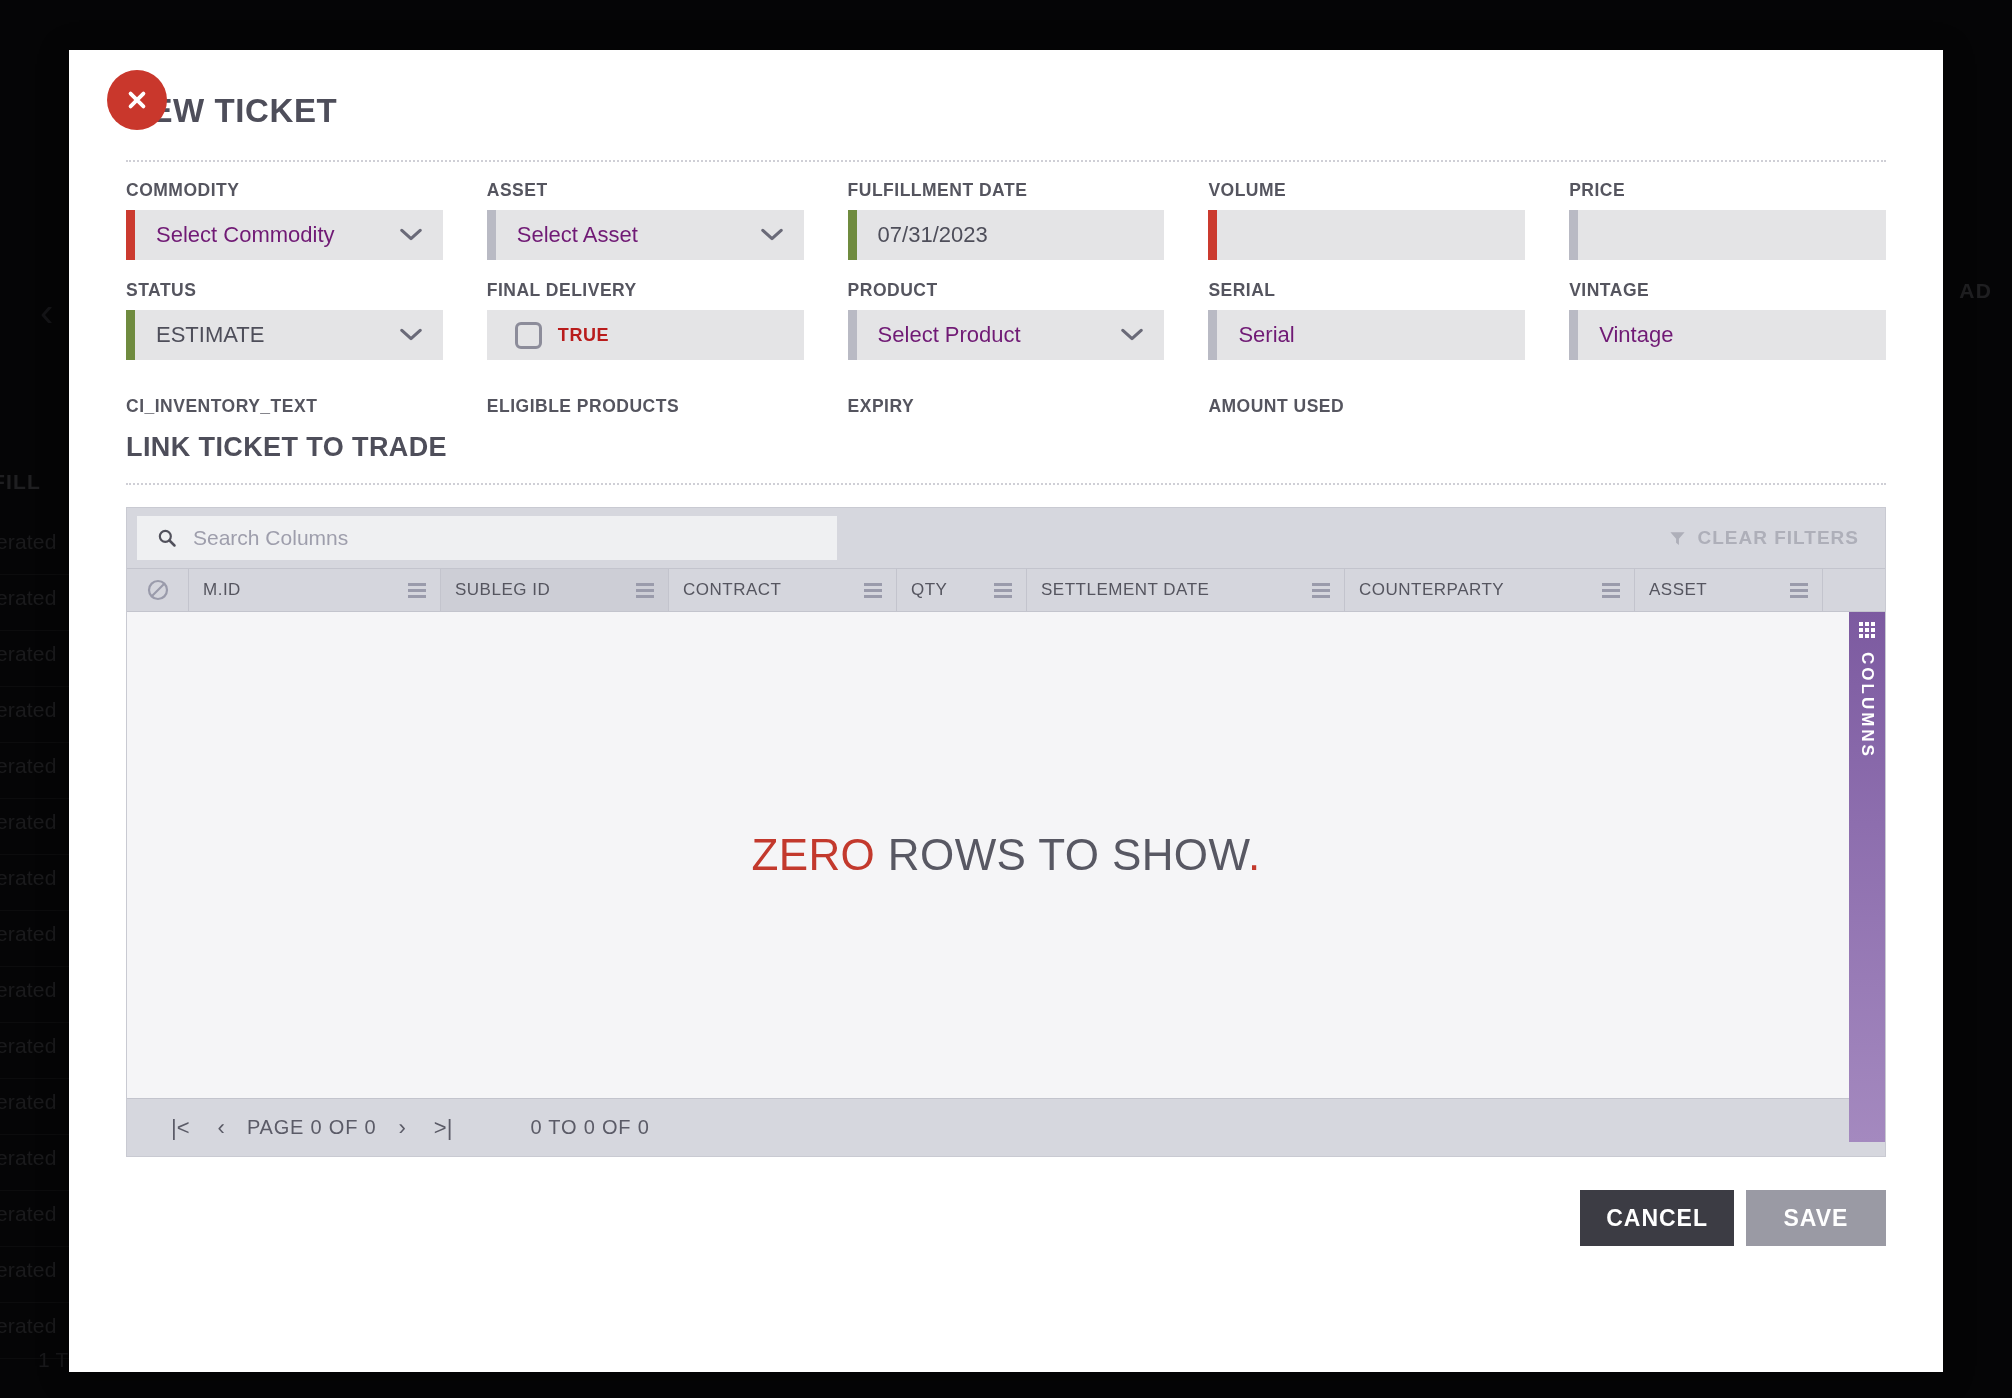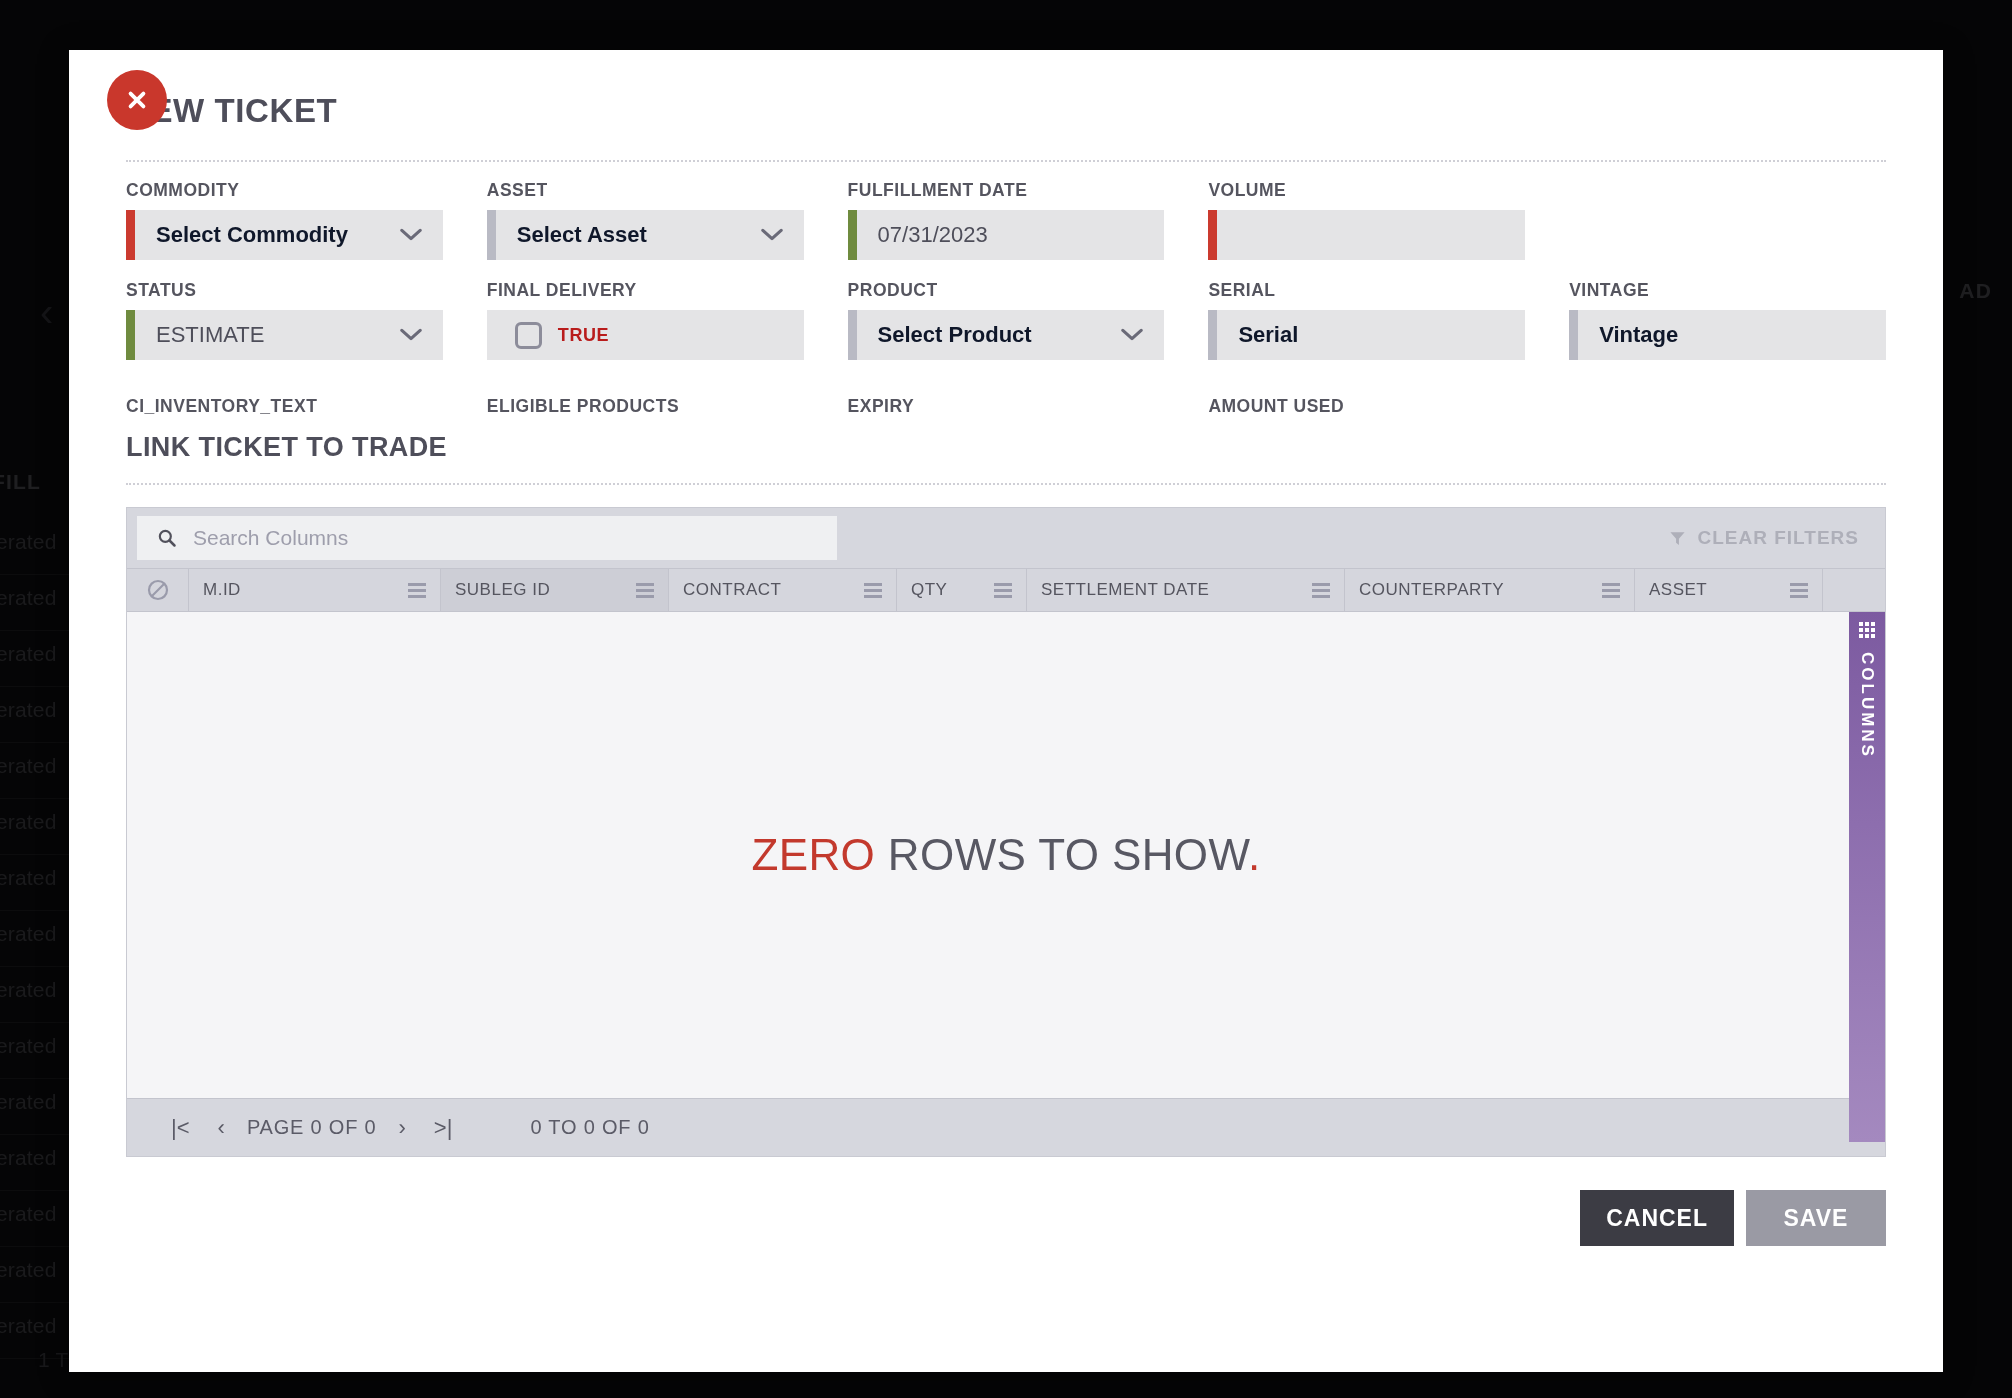--- a/index.html
+++ b/index.html
@@ -129,21 +129,21 @@
   .accent.none   { background: transparent; width: 0; flex-basis: 0; }
 
   .input-text {
     flex: 1;
     padding-left: 21px;
     font-size: 22px;
     color: #5b5b67;
     white-space: nowrap;
     overflow: hidden;
   }
-  .input-text.placeholder { color: #0f172a; font-weight: bold; }
+  .input-text.placeholder { color: #701a75; }
   .input-text.value       { color: #4e4e5a; }
 
   .chevron-down {
     margin-right: 21px;
     display: flex;
     align-items: center;
   }
   .chevron-down svg { width: 22px; height: 14px; }
 
   .checkbox-row {
@@ -488,20 +488,27 @@
             <span class="input-text value">07/31/2023</span>
           </div>
         </div>
         <div>
           <div class="field-label">VOLUME</div>
           <div class="input-shell">
             <span class="accent red"></span>
             <span class="input-text placeholder"></span>
           </div>
         </div>
+        <div>
+          <div class="field-label">PRICE</div>
+          <div class="input-shell">
+            <span class="accent grey"></span>
+            <span class="input-text placeholder"></span>
+          </div>
+        </div>
       </div>
     <div class="form-grid" id="form-row-2" style="margin-top:20px;">
         <div>
           <div class="field-label">STATUS</div>
           <div class="input-shell">
             <span class="accent green"></span>
             <span class="input-text value">ESTIMATE</span>
             <span class="chevron-down">
               <svg viewBox="0 0 24 14" aria-hidden="true">
                 <path d="M2 2 L12 11 L22 2" stroke="#6a6a78" stroke-width="3.4" fill="none" stroke-linecap="round" stroke-linejoin="round"></path>

